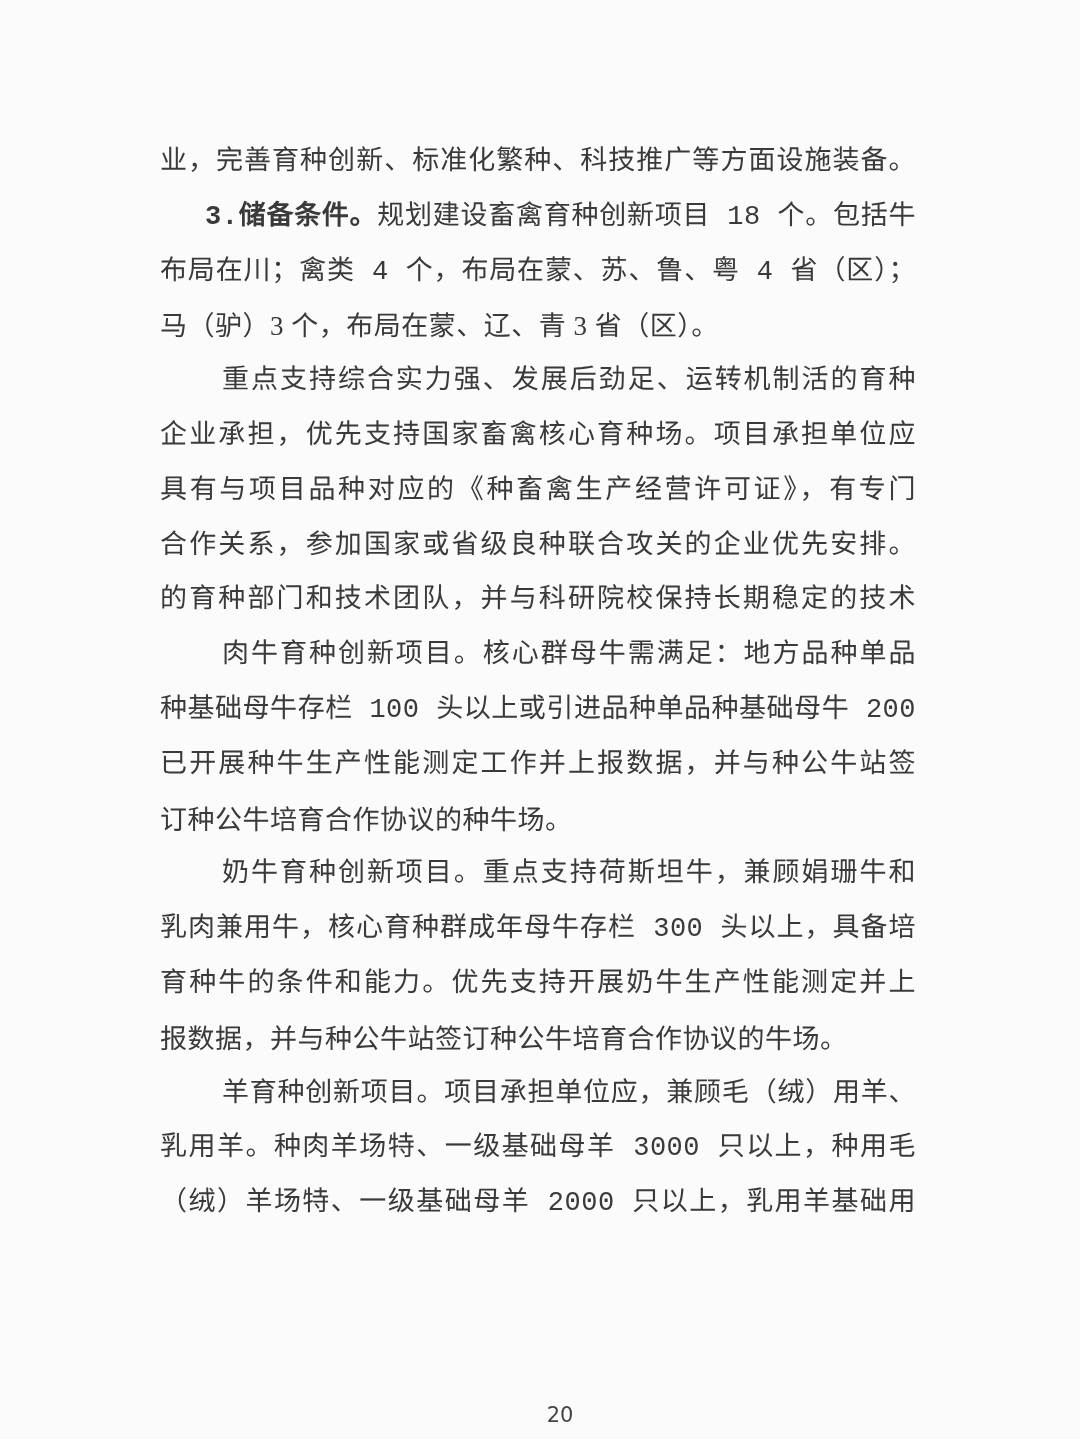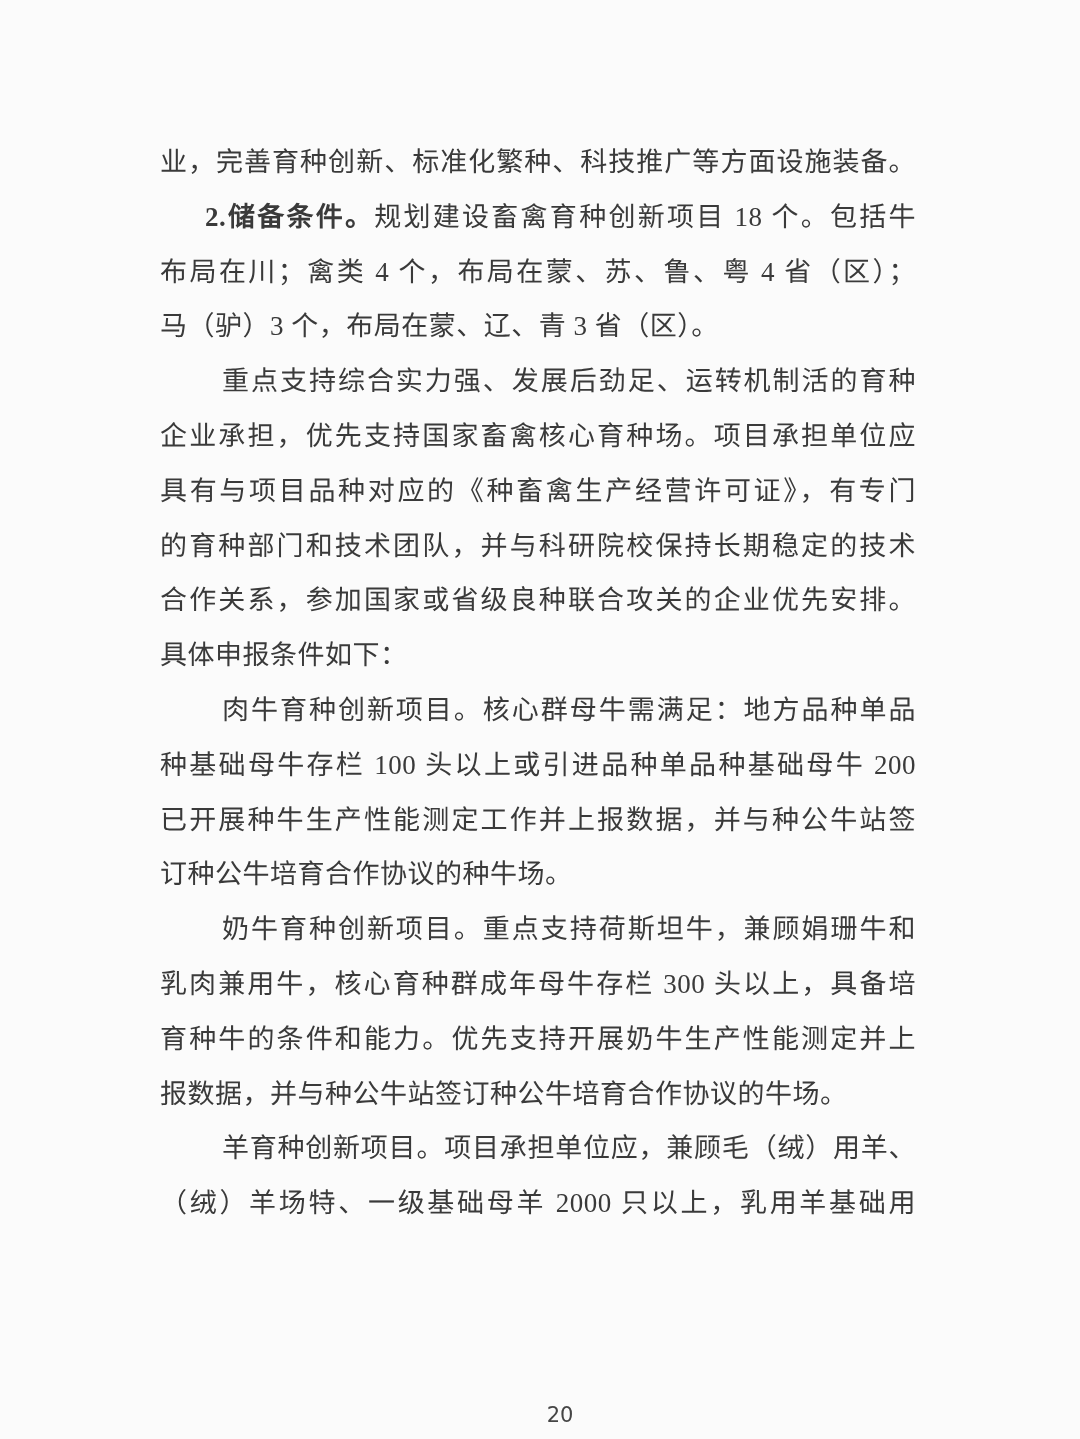--- a/index.html
+++ b/index.html
@@ -26,21 +26,21 @@
     width: 756px;
     color: #3a3a3a;
     font-size: 27px;
   }
   .line {
     height: 54.8px;
     line-height: 54.8px;
     text-align: justify;
     letter-spacing: 0.5px;
   }
-  .line.fill { text-align-last: justify; }
+  .line.fill { text-align-last: justify; font-family: Liberation Mono, monospace; }
   .line.nofill { text-align-last: left; }
   .line.indent-small { padding-left: 45px; }
   .line.indent-std { padding-left: 62px; }
   .seg-bold { font-weight: 700; }
   .page-number {
     position: absolute;
     left: 0;
     top: 1403px;
     width: 100%;
     text-align: center;
@@ -49,34 +49,34 @@
     font-family: "DejaVu Sans", "Liberation Sans", sans-serif;
     margin-left: 20px;
   }
 </style>
 </head>
 <body>
 
 <div class="page">
   <div class="text-block">
       <div class="line fill"><span class="seg-regular">业，完善育种创新、标准化繁种、科技推广等方面设施装备。</span></div>
-      <div class="line fill indent-small"><span class="seg-bold">2.储备条件。</span><span class="seg-regular">规划建设畜禽育种创新项目 18 个。包括牛</span></div>
+      <div class="line fill indent-small"><span class="seg-bold">3.储备条件。</span><span class="seg-regular">规划建设畜禽育种创新项目 18 个。包括牛</span></div>
       <div class="line fill"><span class="seg-regular">布局在川；禽类 4 个，布局在蒙、苏、鲁、粤 4 省（区）；</span></div>
       <div class="line nofill"><span class="seg-regular">马（驴）3 个，布局在蒙、辽、青 3 省（区）。</span></div>
       <div class="line fill indent-std"><span class="seg-regular">重点支持综合实力强、发展后劲足、运转机制活的育种</span></div>
       <div class="line fill"><span class="seg-regular">企业承担，优先支持国家畜禽核心育种场。项目承担单位应</span></div>
       <div class="line fill"><span class="seg-regular">具有与项目品种对应的《种畜禽生产经营许可证》，有专门</span></div>
+      <div class="line fill"><span class="seg-regular">合作关系，参加国家或省级良种联合攻关的企业优先安排。</span></div>
       <div class="line fill"><span class="seg-regular">的育种部门和技术团队，并与科研院校保持长期稳定的技术</span></div>
-      <div class="line fill"><span class="seg-regular">合作关系，参加国家或省级良种联合攻关的企业优先安排。</span></div>
-      <div class="line nofill"><span class="seg-regular">具体申报条件如下：</span></div>
       <div class="line fill indent-std"><span class="seg-regular">肉牛育种创新项目。核心群母牛需满足：地方品种单品</span></div>
       <div class="line fill"><span class="seg-regular">种基础母牛存栏 100 头以上或引进品种单品种基础母牛 200</span></div>
       <div class="line fill"><span class="seg-regular">已开展种牛生产性能测定工作并上报数据，并与种公牛站签</span></div>
       <div class="line nofill"><span class="seg-regular">订种公牛培育合作协议的种牛场。</span></div>
       <div class="line fill indent-std"><span class="seg-regular">奶牛育种创新项目。重点支持荷斯坦牛，兼顾娟珊牛和</span></div>
       <div class="line fill"><span class="seg-regular">乳肉兼用牛，核心育种群成年母牛存栏 300 头以上，具备培</span></div>
       <div class="line fill"><span class="seg-regular">育种牛的条件和能力。优先支持开展奶牛生产性能测定并上</span></div>
       <div class="line nofill"><span class="seg-regular">报数据，并与种公牛站签订种公牛培育合作协议的牛场。</span></div>
       <div class="line fill indent-std"><span class="seg-regular">羊育种创新项目。项目承担单位应，兼顾毛（绒）用羊、</span></div>
+      <div class="line fill"><span class="seg-regular">乳用羊。种肉羊场特、一级基础母羊 3000 只以上，种用毛</span></div>
       <div class="line fill"><span class="seg-regular">（绒）羊场特、一级基础母羊 2000 只以上，乳用羊基础用</span></div>
     </div>
   <div class="page-number">20</div>
 </div>
 
 </body></html>

